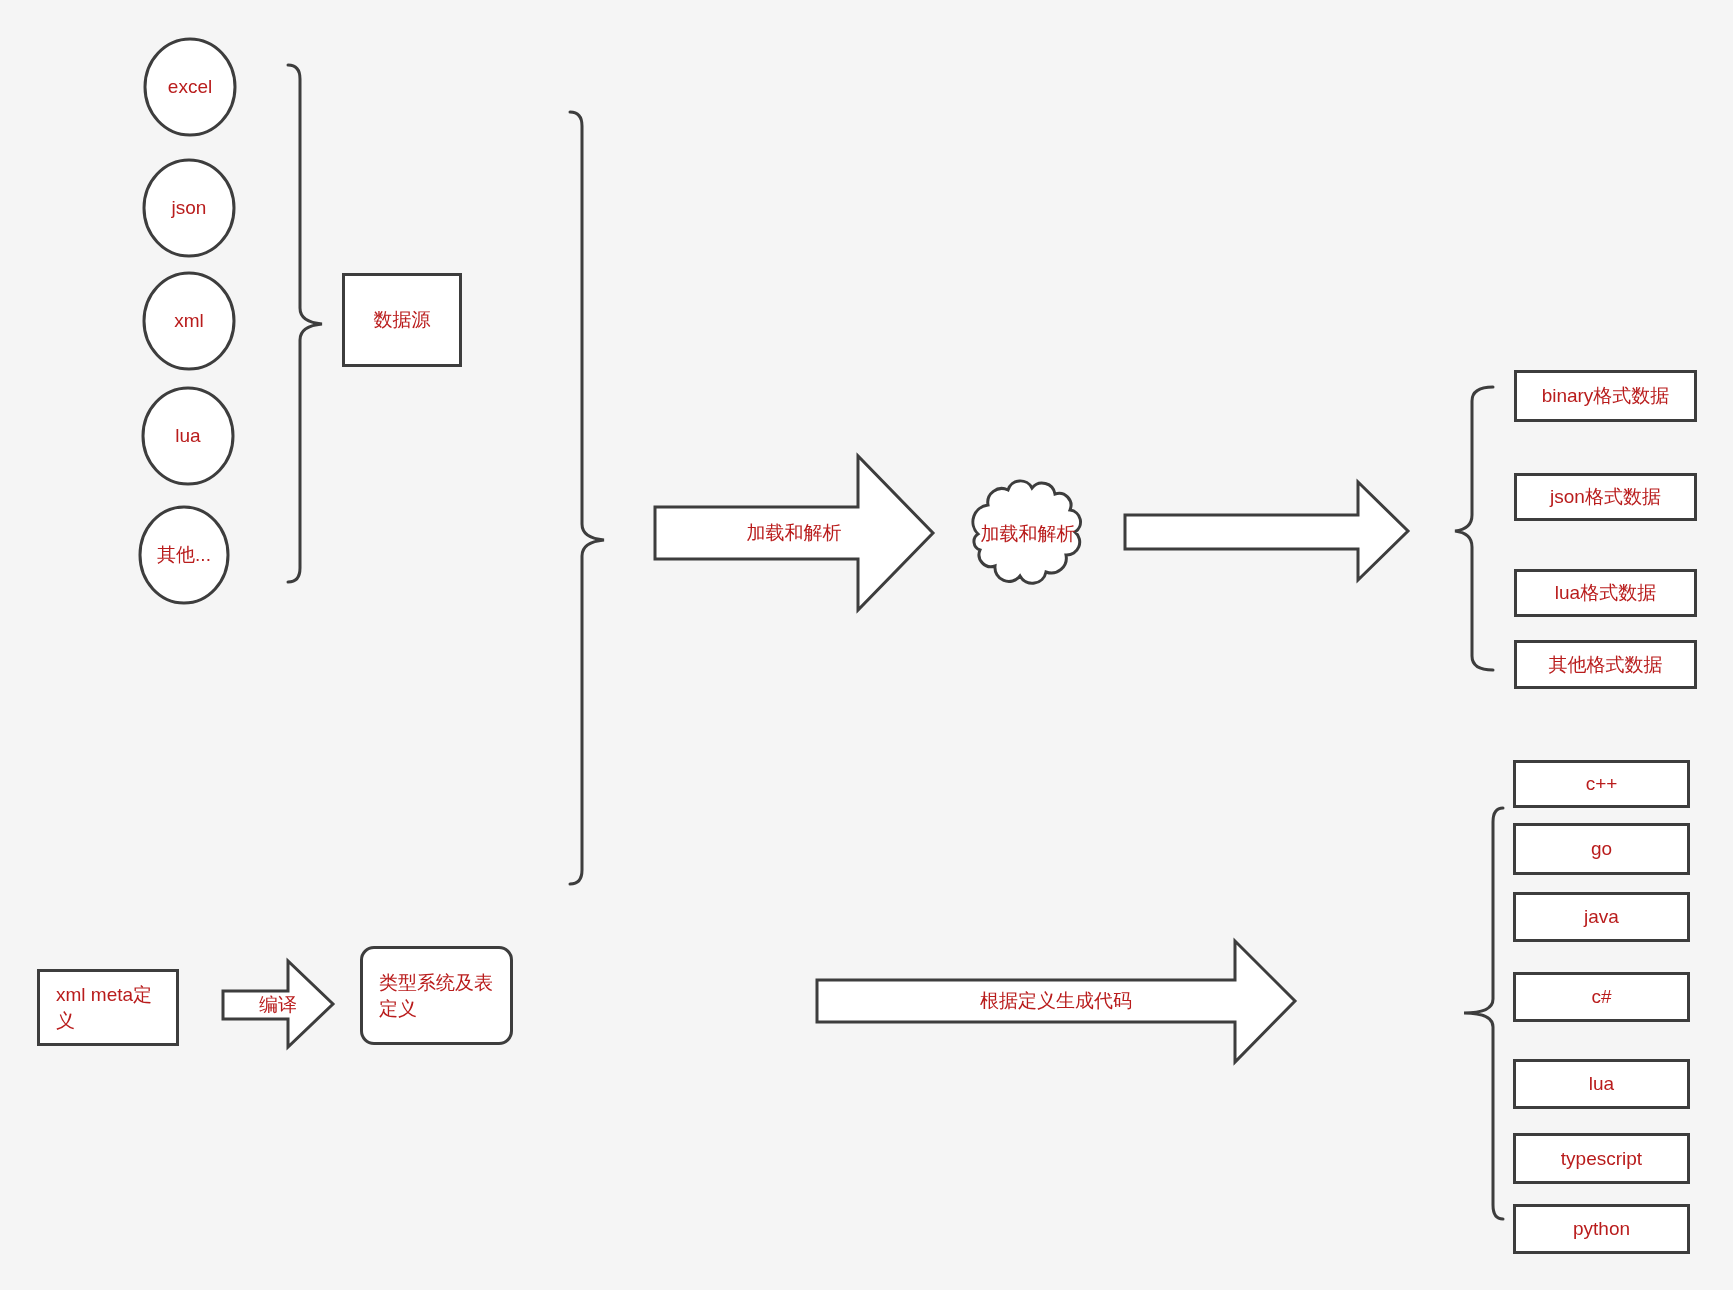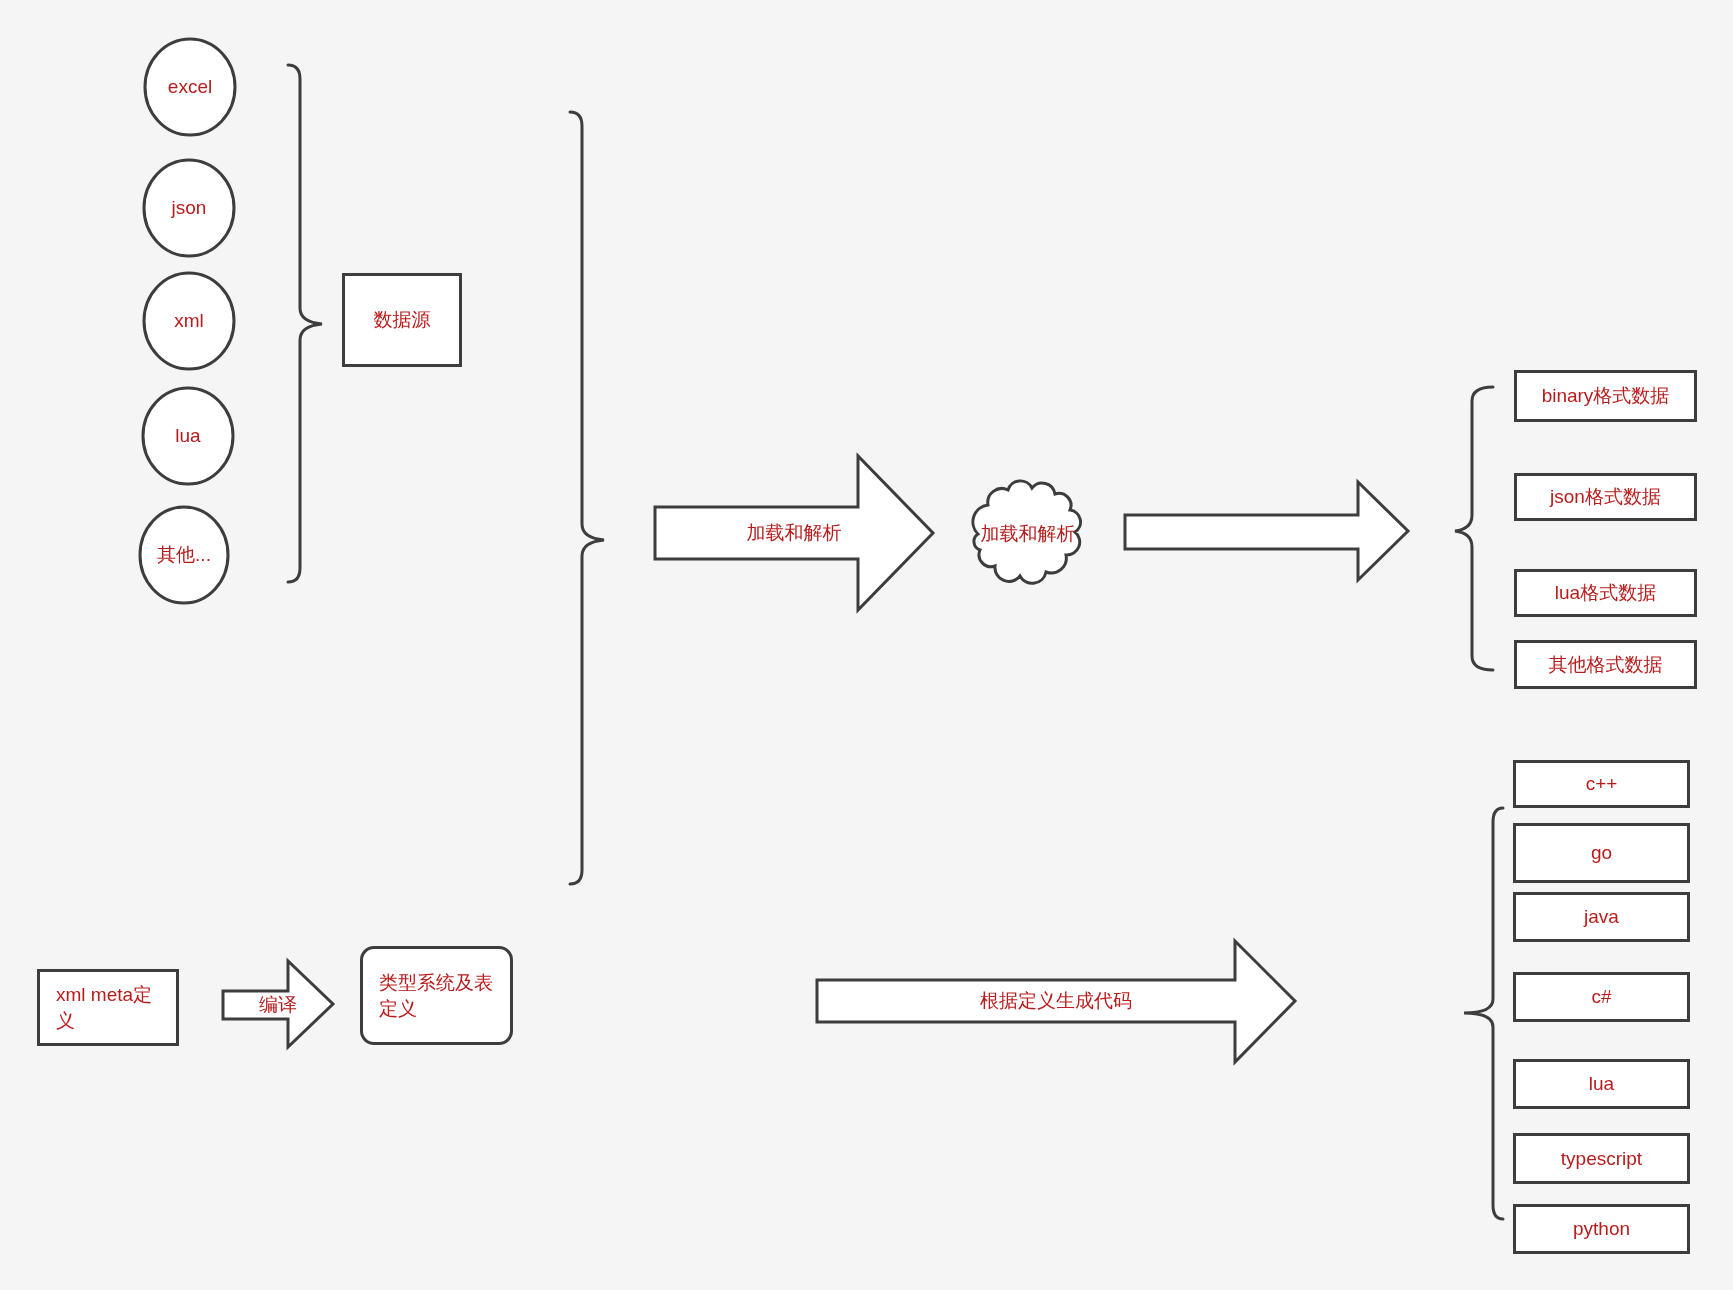--- a/index.html
+++ b/index.html
@@ -77,20 +77,20 @@
 
   <div class="box" style="left:1514px;top:370px;width:183px;height:52px;">binary格式数据</div>
   <div class="box" style="left:1514px;top:473px;width:183px;height:48px;">json格式数据</div>
   <div class="box" style="left:1514px;top:569px;width:183px;height:48px;">lua格式数据</div>
   <div class="box" style="left:1514px;top:640px;width:183px;height:49px;">其他格式数据</div>
 
   <div class="box rounded" style="left:360px;top:946px;width:153px;height:99px;padding:0 16px;white-space:normal;">类型系统及表定义</div>
   <div class="box" style="left:37px;top:969px;width:142px;height:77px;padding:0 16px;white-space:normal;">xml meta定义</div>
 
   <div class="box" style="left:1513px;top:760px;width:177px;height:48px;">c++</div>
-  <div class="box" style="left:1513px;top:823px;width:177px;height:60px;">go</div>
+  <div class="box" style="left:1513px;top:823px;width:177px;height:52px;">go</div>
   <div class="box" style="left:1513px;top:892px;width:177px;height:50px;">java</div>
   <div class="box" style="left:1513px;top:972px;width:177px;height:50px;">c#</div>
   <div class="box" style="left:1513px;top:1059px;width:177px;height:50px;">lua</div>
   <div class="box" style="left:1513px;top:1133px;width:177px;height:51px;">typescript</div>
   <div class="box" style="left:1513px;top:1204px;width:177px;height:50px;">python</div>
 
 </div>
 
 </body></html>

